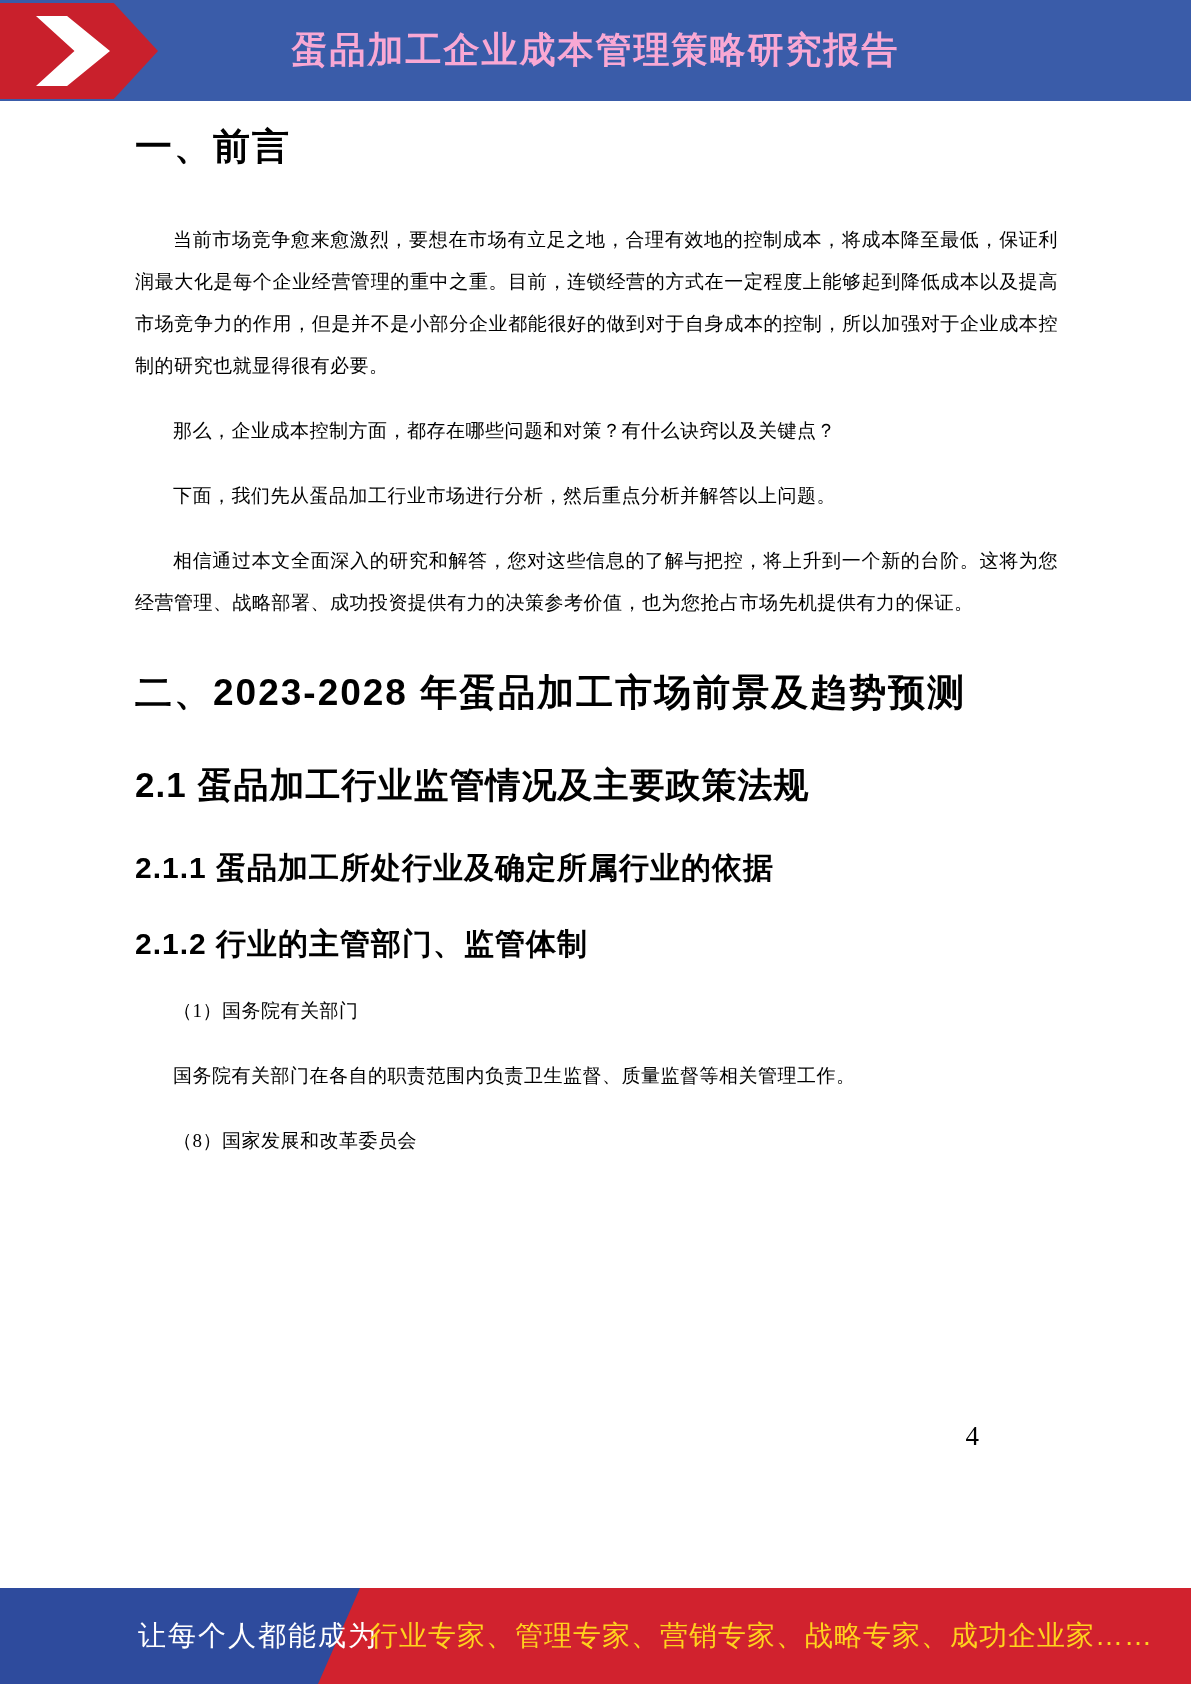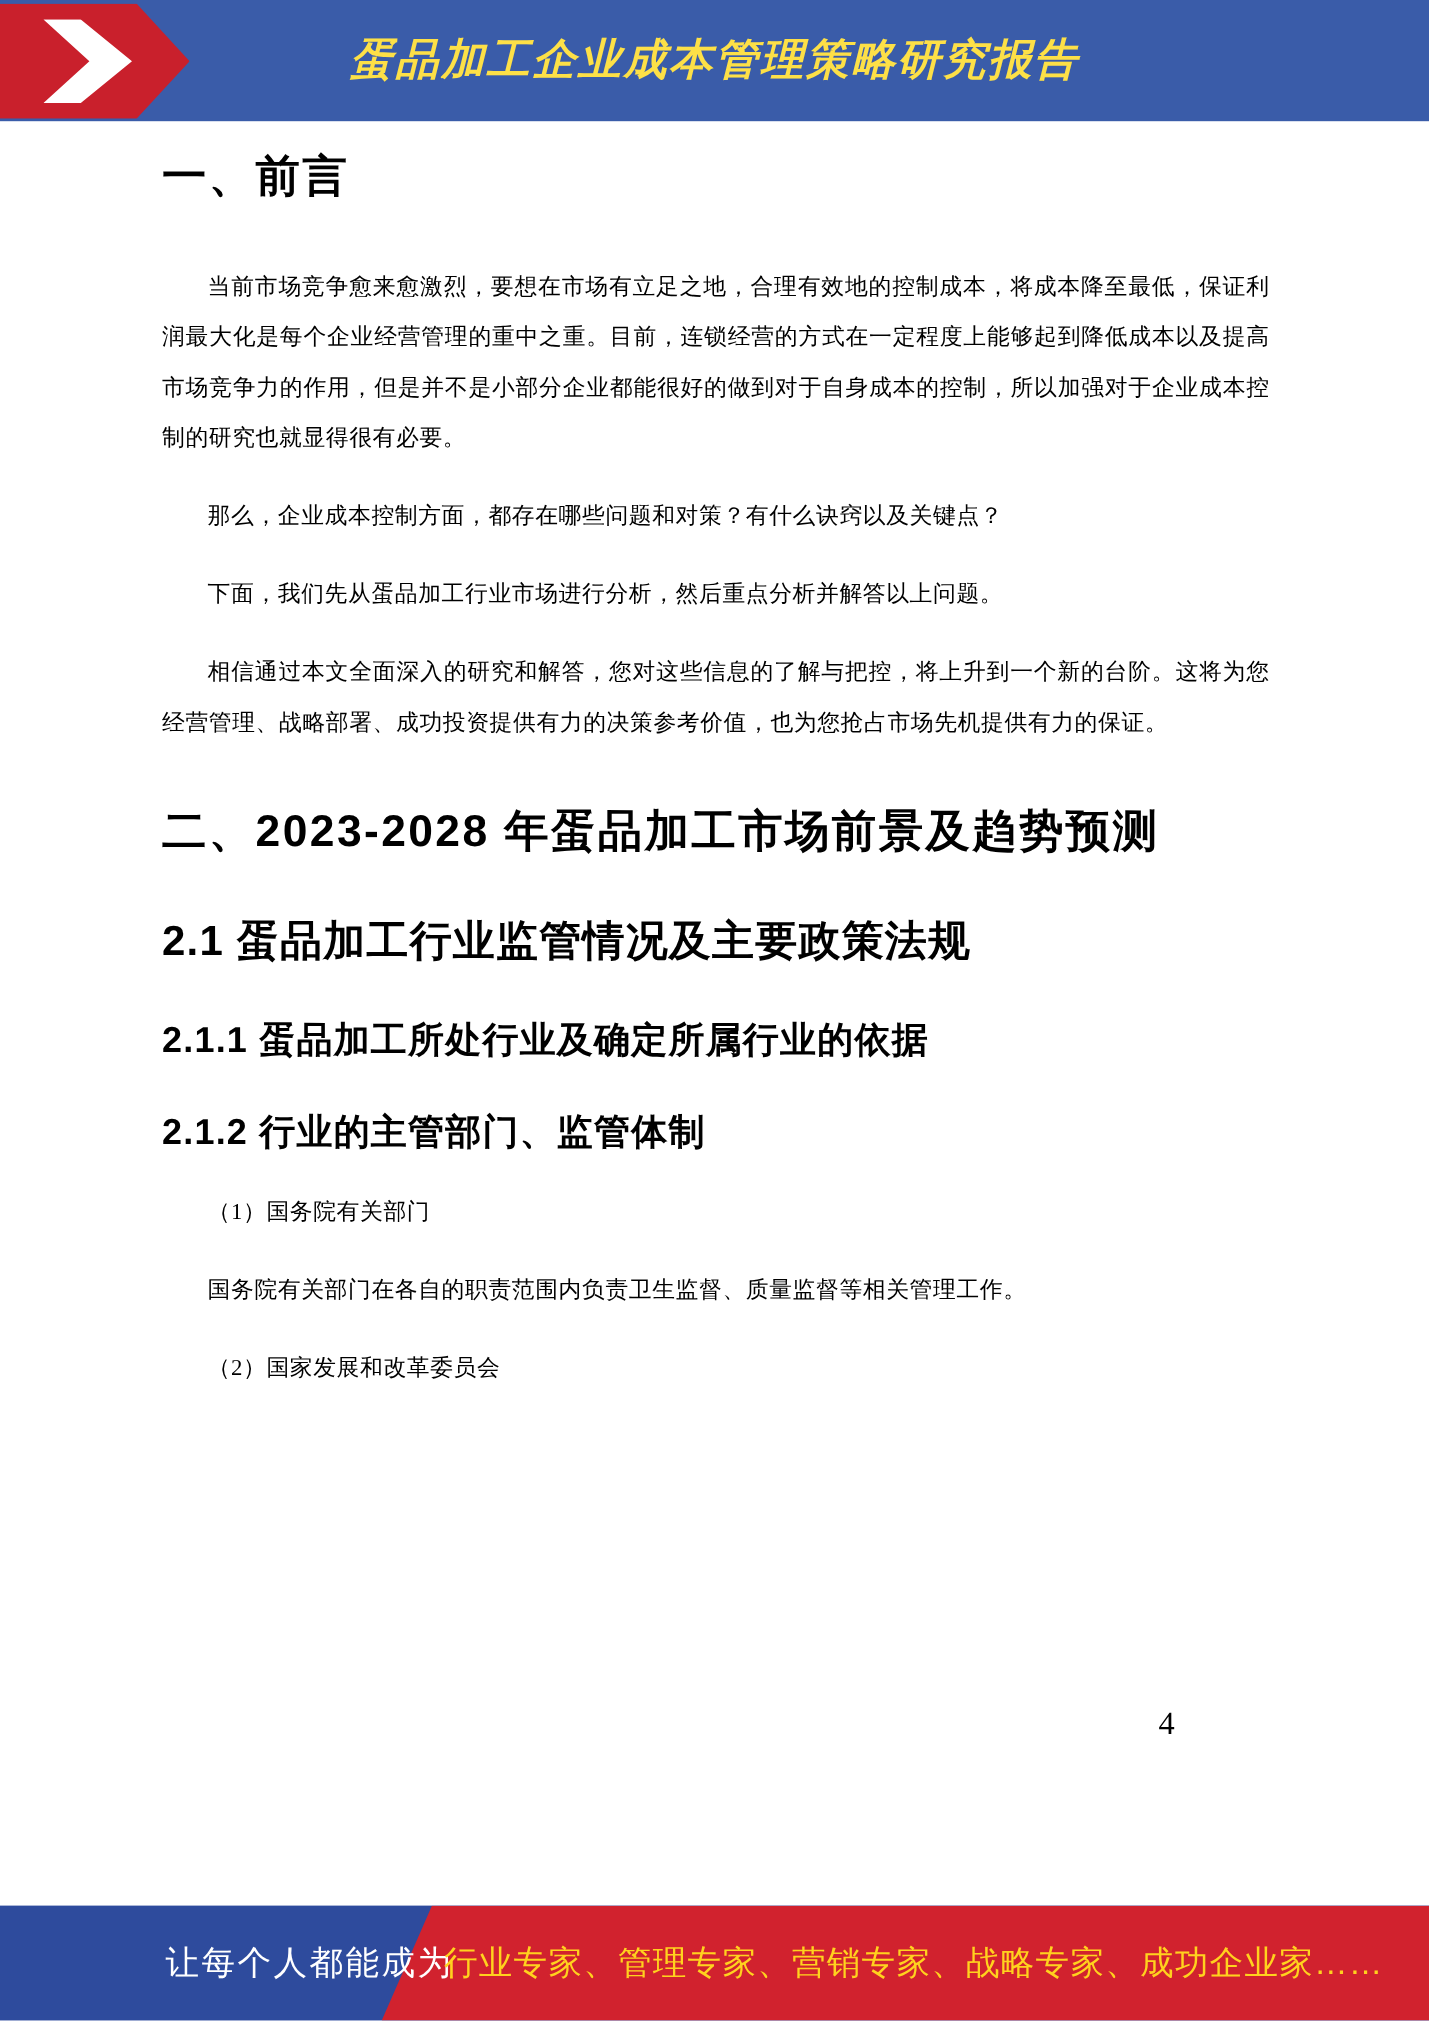--- a/index.html
+++ b/index.html
@@ -21,26 +21,25 @@
     top: 0; left: 0; right: 0;
     height: 101px;
     background: #3a5ca9;
   }
   .banner-title {
     position: absolute;
     left: 0; right: 0; top: 0; bottom: 0;
     display: flex;
     align-items: center;
     justify-content: center;
-    color: #fde047;
+    color: #f9a8d4;
     font-family: "Liberation Sans", "DejaVu Sans", sans-serif;
     font-weight: bold;
     font-size: 36px;
     letter-spacing: 2px;
-    font-style: italic;
   }
   .banner-arrow {
     position: absolute;
     left: 0; top: 3px;
     width: 158px;
     height: 96px;
     background: #c9202c;
     clip-path: polygon(0 0, 72% 0, 100% 50%, 72% 100%, 0 100%);
   }
   .chevron {
@@ -153,21 +152,21 @@
     <div class="p">当前市场竞争愈来愈激烈，要想在市场有立足之地，合理有效地的控制成本，将成本降至最低，保证利润最大化是每个企业经营管理的重中之重。目前，连锁经营的方式在一定程度上能够起到降低成本以及提高市场竞争力的作用，但是并不是小部分企业都能很好的做到对于自身成本的控制，所以加强对于企业成本控制的研究也就显得很有必要。</div>
     <div class="p">那么，企业成本控制方面，都存在哪些问题和对策？有什么诀窍以及关键点？</div>
     <div class="p">下面，我们先从蛋品加工行业市场进行分析，然后重点分析并解答以上问题。</div>
     <div class="p">相信通过本文全面深入的研究和解答，您对这些信息的了解与把控，将上升到一个新的台阶。这将为您经营管理、战略部署、成功投资提供有力的决策参考价值，也为您抢占市场先机提供有力的保证。</div>
     <div class="h1 spaced">二、2023-2028 年蛋品加工市场前景及趋势预测</div>
     <div class="h2">2.1 蛋品加工行业监管情况及主要政策法规</div>
     <div class="h3">2.1.1 蛋品加工所处行业及确定所属行业的依据</div>
     <div class="h3">2.1.2 行业的主管部门、监管体制</div>
     <div class="p">（1）国务院有关部门</div>
     <div class="p">国务院有关部门在各自的职责范围内负责卫生监督、质量监督等相关管理工作。</div>
-    <div class="p">（2）国家发展和改革委员会</div>
+    <div class="p">（8）国家发展和改革委员会</div>
   </div>
 
   <div class="page-number">4</div>
 
   <div class="footer">
     <div class="footer-red"></div>
     <div class="footer-left">让每个人都能成为</div>
     <div class="footer-right">行业专家、管理专家、营销专家、战略专家、成功企业家……</div>
   </div>
 

